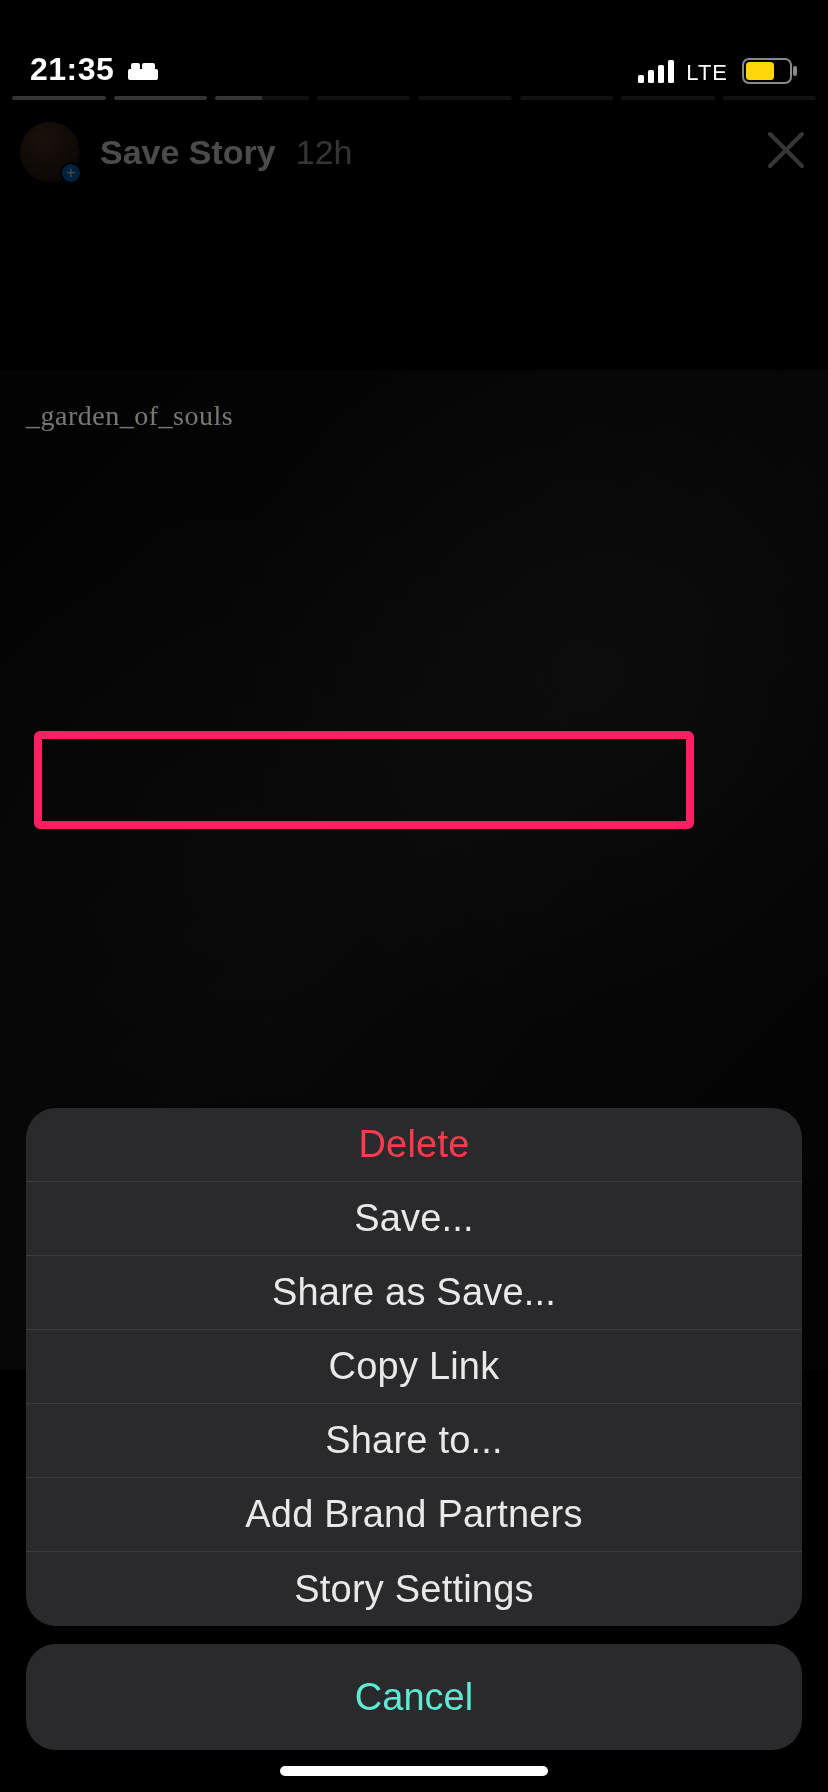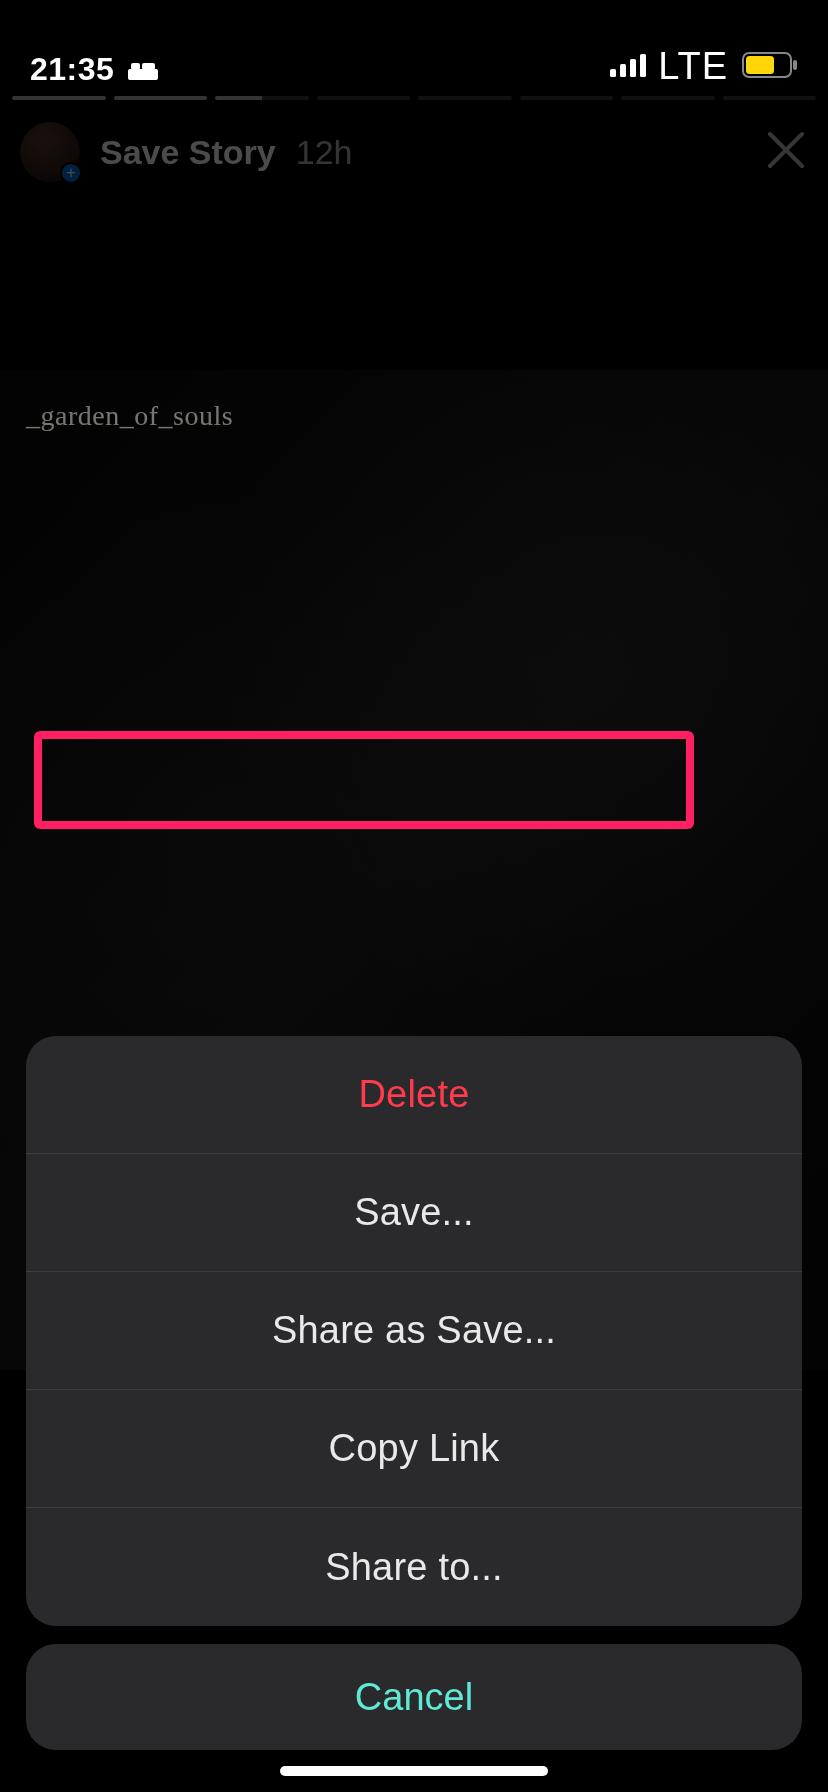--- a/index.html
+++ b/index.html
@@ -161,21 +161,21 @@
     display: flex;
     flex-direction: column;
     gap: 18px;
   }
   .sheet {
     background: #2a2a2c;
     border-radius: 30px;
     overflow: hidden;
   }
   .sheet-item {
-    height: 118px;
+    height: 74px;
     display: flex;
     align-items: center;
     justify-content: center;
     font-size: 38px;
     font-weight: 400;
     color: #e9e9ea;
     border-bottom: 1px solid rgba(120,120,120,0.25);
     letter-spacing: 0.2px;
   }
   .sheet-item:last-child {
@@ -235,21 +235,21 @@
   </div>
   <div class="status-right">
     <span>
       <svg width="36" height="24" viewBox="0 0 36 24">
         <rect x="0" y="16" width="6" height="8" rx="1.5" fill="#fff"></rect>
         <rect x="10" y="11" width="6" height="13" rx="1.5" fill="#fff"></rect>
         <rect x="20" y="6" width="6" height="18" rx="1.5" fill="#fff"></rect>
         <rect x="30" y="1" width="6" height="23" rx="1.5" fill="#fff"></rect>
       </svg>
     </span>
-    <span style="font-size:38px;font-weight:500;letter-spacing:1px;margin-left:4px;">LTE</span>
+    <span style="font-size:22px;font-weight:500;letter-spacing:1px;margin-left:4px;">LTE</span>
     <span style="margin-left:6px;">
       <svg width="56" height="26" viewBox="0 0 56 26">
         <rect x="1" y="1" width="48" height="24" rx="6" fill="none" stroke="#888" stroke-width="2"></rect>
         <rect x="4" y="4" width="28" height="18" rx="3.5" fill="#ffd60a"></rect>
         <rect x="51" y="8" width="4" height="10" rx="2" fill="#888"></rect>
       </svg>
     </span>
   </div>
 </div>
 
@@ -283,19 +283,21 @@
 
 <div class="dimmer"></div>
 
 <div class="sheet-wrap">
   <div class="sheet">
     <div class="sheet-item destructive">Delete</div>
     <div class="sheet-item">Save...</div>
     <div class="sheet-item">Share as Save...</div>
     <div class="sheet-item">Copy Link</div>
     <div class="sheet-item">Share to...</div>
+    <div class="sheet-item">Add Brand Partners</div>
+    <div class="sheet-item">Story Settings</div>
   </div>
   <div class="cancel-sheet">Cancel</div>
 </div>
 
 <div class="highlight-box" style="left:34px; top:731px; width:660px; height:98px;"></div>
 
 <div class="home-indicator"></div>
 
 </body></html>

